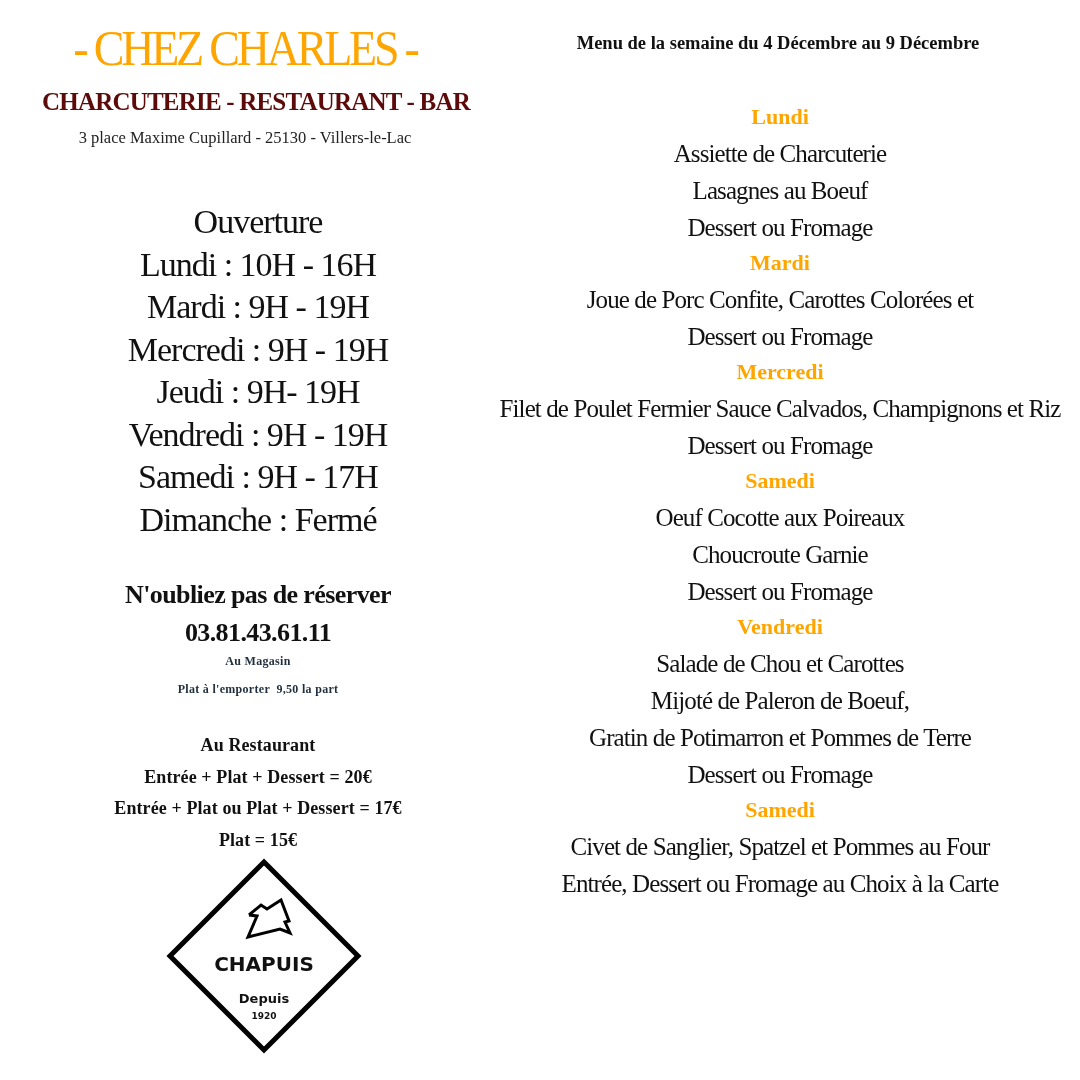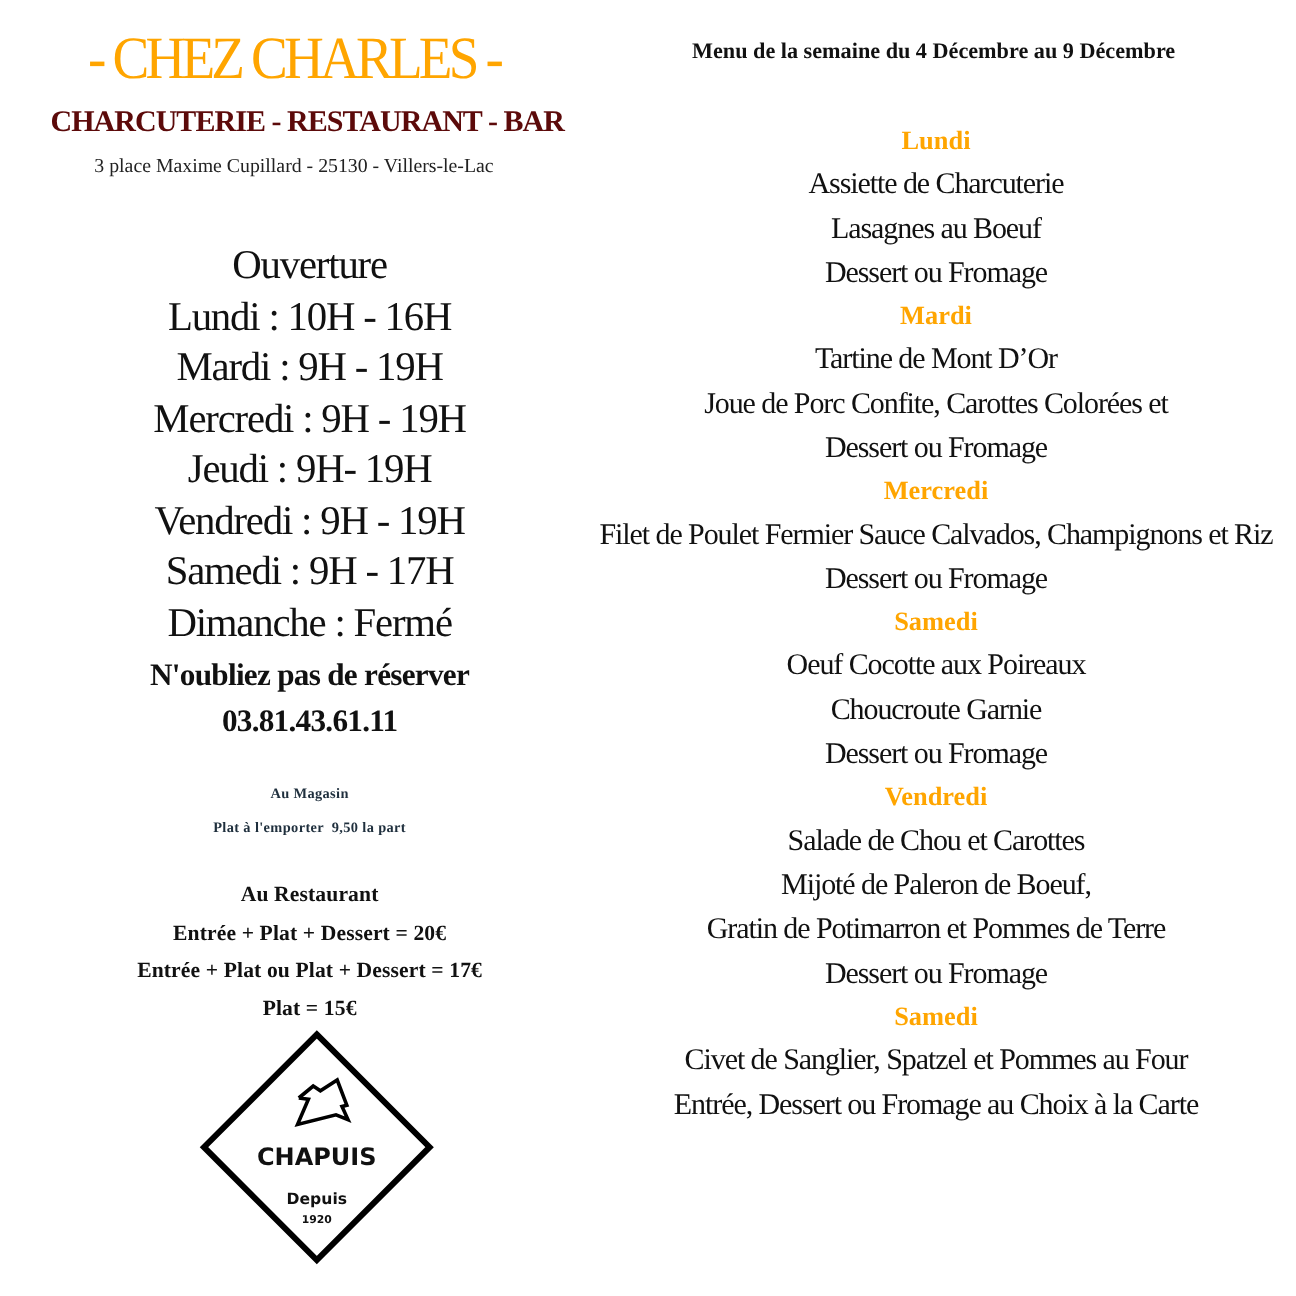--- a/index.html
+++ b/index.html
@@ -23,21 +23,21 @@
     left: 0; width: 490px; top: 126px; text-align: center;
     font-size: 16.5px; line-height: 24px; color: #222;
   }
   #hours {
     left: 0; width: 516px; top: 176px; text-align: center;
     font-size: 34px; line-height: 42.5px; letter-spacing: -1px; color: #111; margin-top: 25px;
   }
   #hours div { height: 42.5px; }
 
   #reserve {
-    left: 0; width: 516px; top: 544px; text-align: center;
+    left: 0; width: 516px; top: 576px; text-align: center;
     font-size: 26px; line-height: 38px; font-weight: bold; letter-spacing: -0.6px; color: #111;
   }
   #shop {
     left: 0; width: 516px; top: 647px; text-align: center;
     font-size: 12px; line-height: 28px; font-weight: bold; color: #1f2f3d; letter-spacing: 0.3px;
   }
   #restaurant {
     left: 0; width: 516px; top: 730px; text-align: center;
     font-size: 18px; line-height: 31.5px; font-weight: bold; color: #111; letter-spacing: 0.1px;
   }
@@ -111,21 +111,20 @@
 
 <div id="menu" class="abs">
   <div>
     <div class="day-name">Lundi</div>
     <div class="dish">Assiette de Charcuterie</div>
     <div class="dish">Lasagnes au Boeuf</div>
     <div class="dish">Dessert ou Fromage</div>
   </div>
   <div>
     <div class="day-name">Mardi</div>
-    <div class="dish">Tartine de Mont D’Or</div>
     <div class="dish">Joue de Porc Confite, Carottes Colorées et</div>
     <div class="dish">Dessert ou Fromage</div>
   </div>
   <div>
     <div class="day-name">Mercredi</div>
     <div class="dish">Filet de Poulet Fermier Sauce Calvados, Champignons et Riz</div>
     <div class="dish">Dessert ou Fromage</div>
   </div>
   <div>
     <div class="day-name">Samedi</div>

